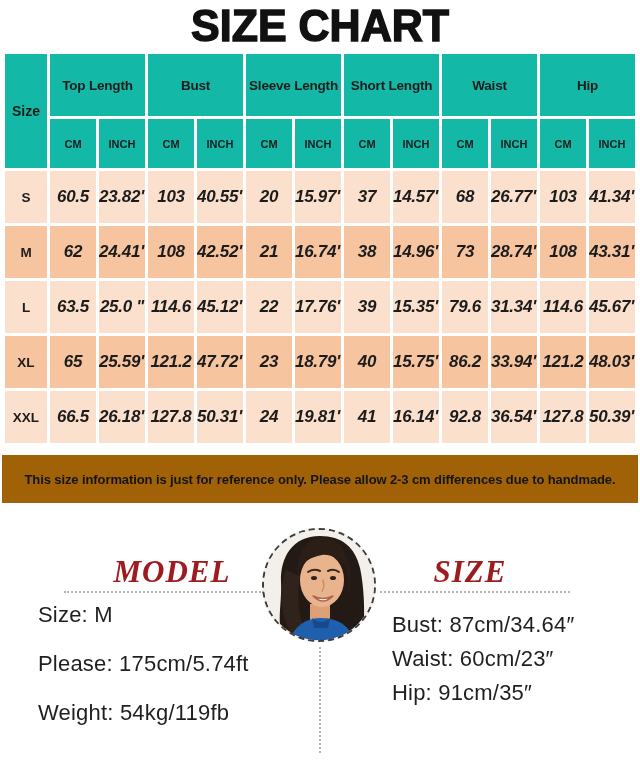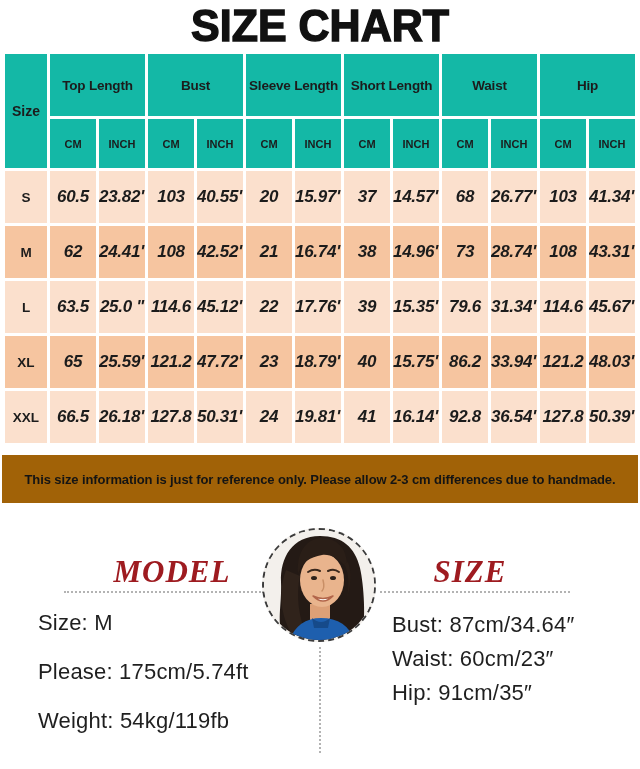--- a/index.html
+++ b/index.html
@@ -109,21 +109,21 @@
   }
   .oval svg { display: block; width: 100%; height: 100%; }
   .specs {
     position: absolute;
     display: flex;
     flex-direction: column;
     font-size: 22px;
     color: #1f1f1f;
     letter-spacing: 0.2px;
   }
-  .specs-left  { left: 38px;  top: 84px; gap: 23px; }
+  .specs-left  { left: 38px;  top: 76px; gap: 23px; }
   .specs-right { left: 392px; top: 86px; gap: 8px; }
 </style>
 </head>
 <body>
 
 <div class="page">
 
   <div class="title">SIZE CHART</div>
 
   <table class="size-table">

